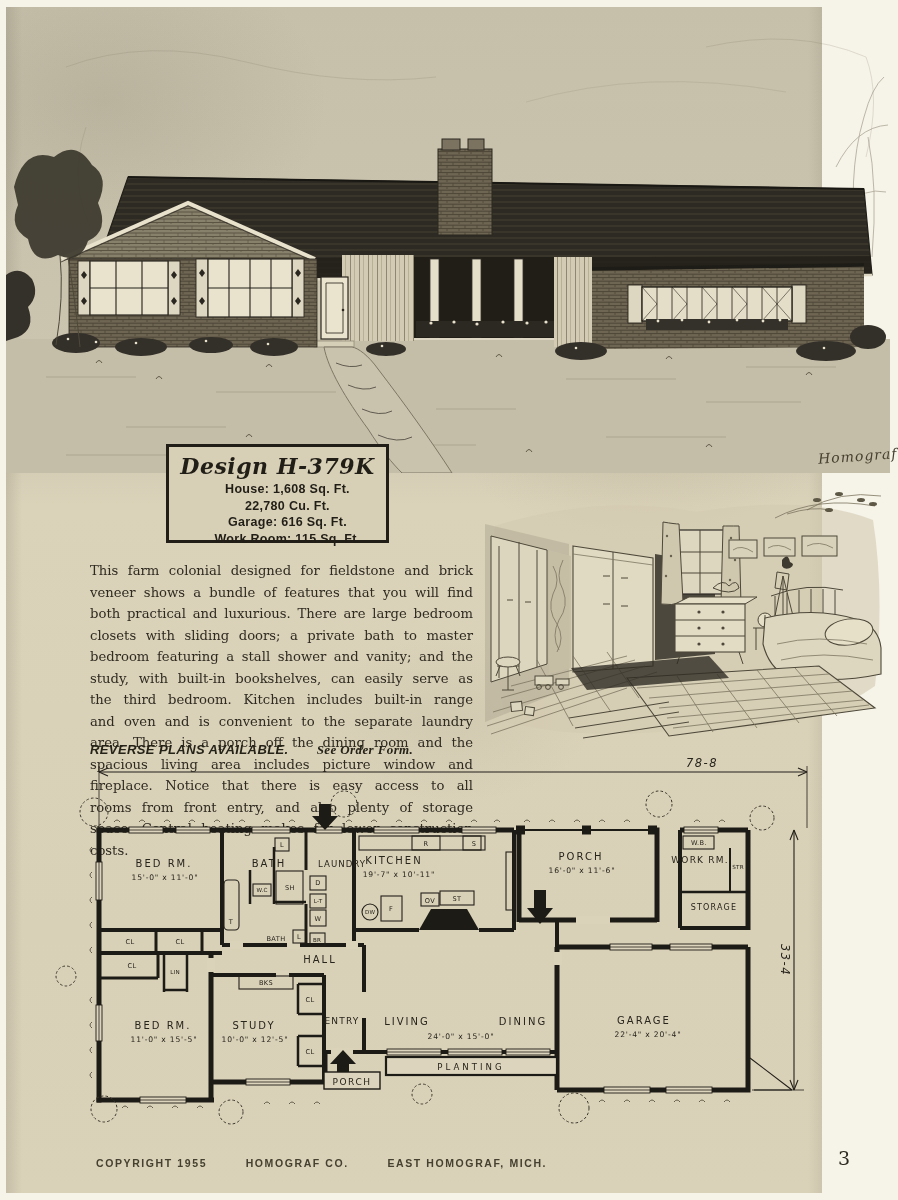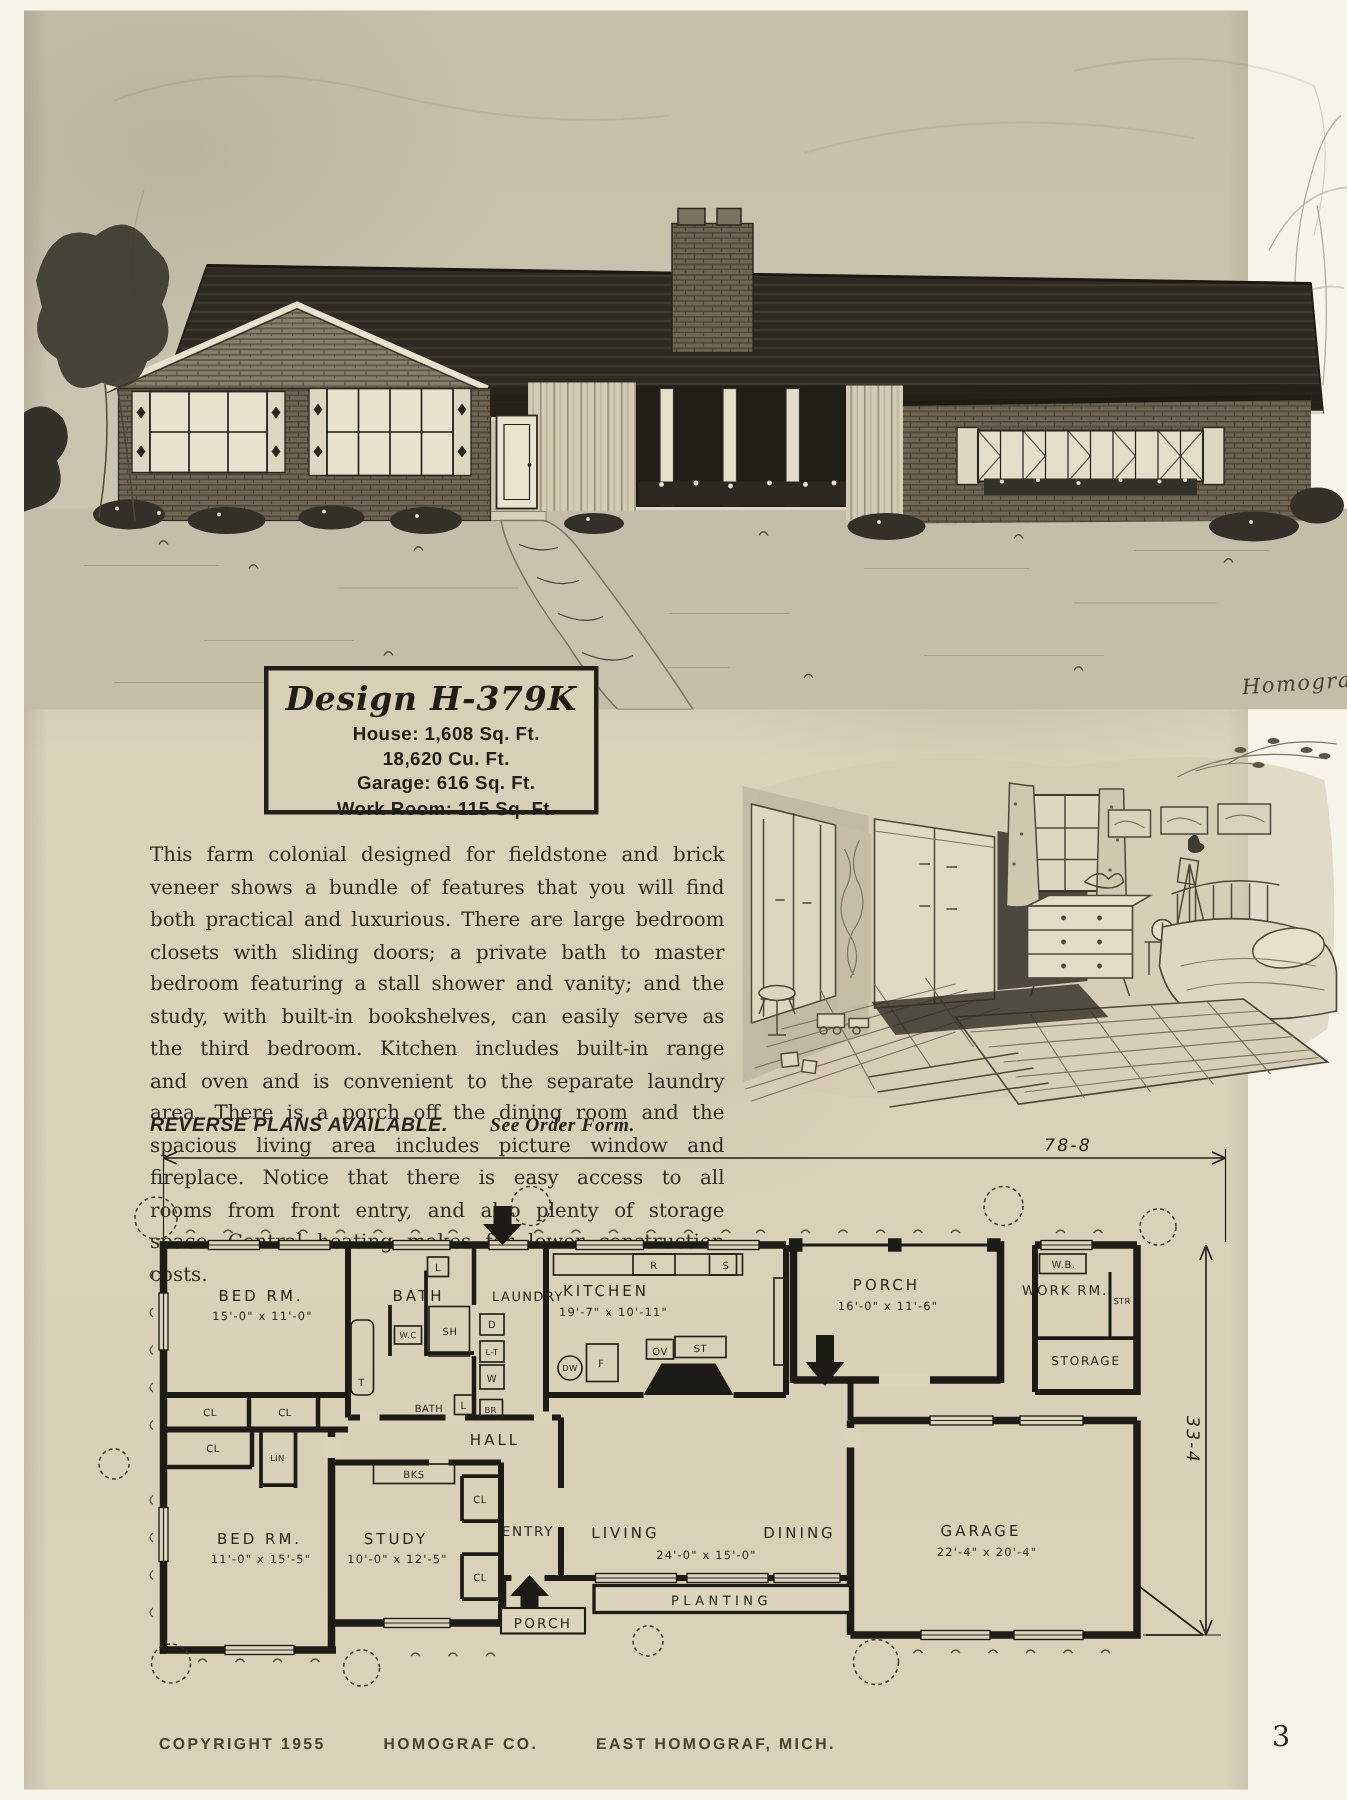--- a/index.html
+++ b/index.html
@@ -3,21 +3,21 @@
 <meta charset="utf-8">
 <style>
   html,body{margin:0;padding:0;}
   body{
     width:898px;height:1200px;position:relative;
     background:#f6f3e8;
     font-family:"DejaVu Serif", serif;
     overflow:hidden;
   }
   #paper{
-    position:absolute;left:16px;top:7px;width:816px;height:1186px;
+    position:absolute;left:6px;top:7px;width:816px;height:1186px;
     background:
       radial-gradient(260px 140px at 78% 37%, rgba(120,110,85,.10), transparent 70%),
       radial-gradient(320px 220px at 12% 8%, rgba(100,95,75,.14), transparent 70%),
       radial-gradient(200px 120px at 55% 60%, rgba(110,100,80,.07), transparent 70%),
       linear-gradient(90deg, rgba(60,55,40,.12), rgba(60,55,40,0) 16px),
       linear-gradient(270deg, rgba(60,55,40,.08), rgba(60,55,40,0) 14px),
       linear-gradient(180deg,#c6bfaa 0%,#cbc4af 30%,#d3cbb3 38%,#dad2b9 42%,#d8d0b7 78%,#d9d1b8 100%);
   }
   .abs{position:absolute;}
   
@@ -349,21 +349,21 @@
           <ellipse cx="384" cy="24" rx="4" ry="2"></ellipse>
           <ellipse cx="352" cy="34" rx="4" ry="2"></ellipse>
           <ellipse cx="396" cy="28" rx="4" ry="2"></ellipse>
         </g>
     </g>
   </svg>
 
   <div id="design-box" class="abs">
     <h1>Design H-379K</h1>
     <div class="spec">House: 1,608 Sq. Ft.</div>
-    <div class="spec">18,620 Cu. Ft.</div>
+    <div class="spec">22,780 Cu. Ft.</div>
     <div class="spec">Garage: 616 Sq. Ft.</div>
     <div class="spec">Work Room: 115 Sq. Ft.</div>
   </div>
 
   <div id="signature" class="abs">Homograf</div>
 
   <p id="description" class="abs">This farm colonial designed for fieldstone and brick veneer shows a bundle of features that you will find both practical and luxurious. There are large bedroom closets with sliding doors; a private bath to master bedroom featuring a stall shower and vanity; and the study, with built-in bookshelves, can easily serve as the third bedroom. Kitchen includes built-in range and oven and is convenient to the separate laundry area. There is a porch off the dining room and the spacious living area includes picture window and fireplace. Notice that there is easy access to all rooms from front entry, and also plenty of storage space. Central heating makes for lower construction costs.</p>
 
   <div id="reverse-note" class="abs">
     <span>REVERSE PLANS AVAILABLE.</span>

